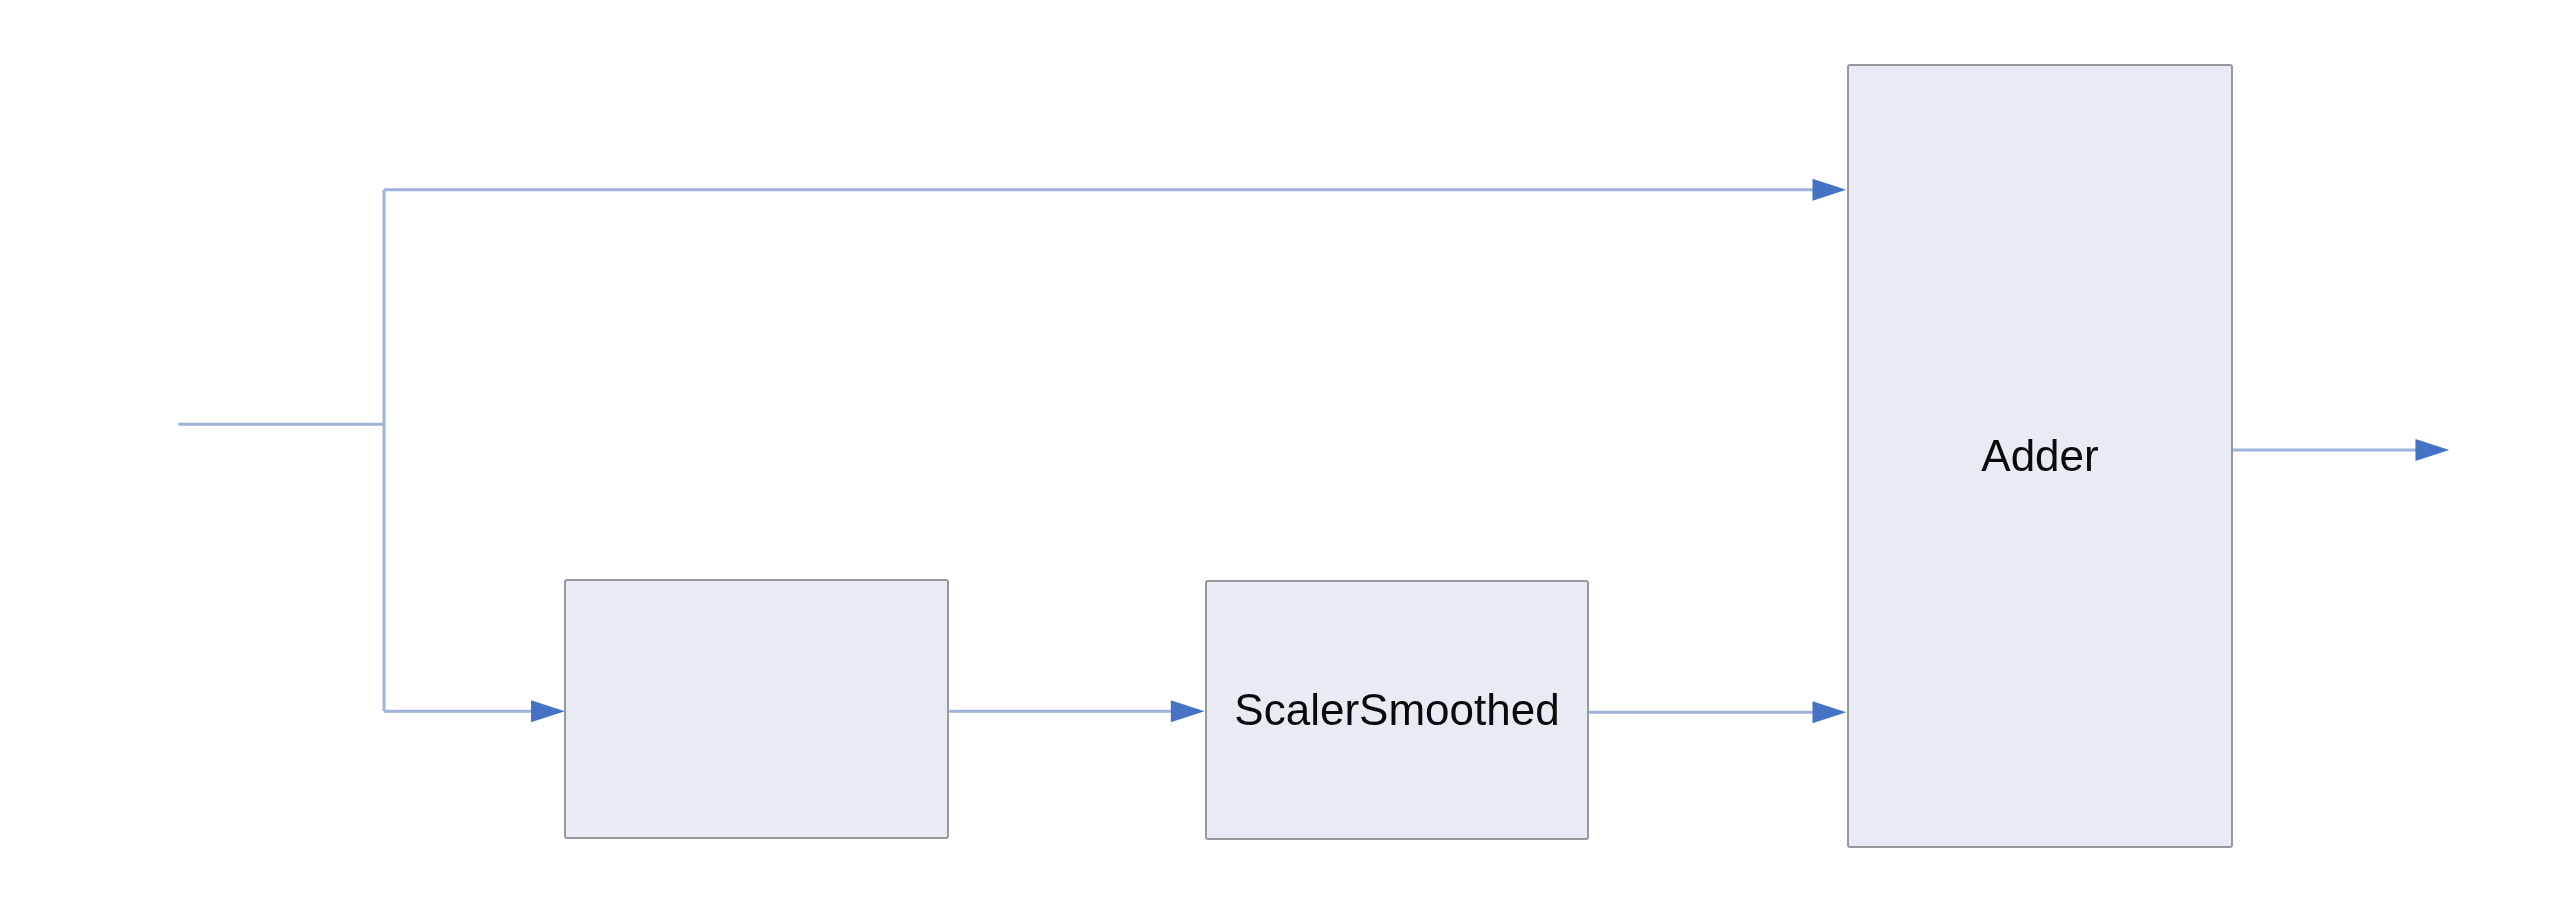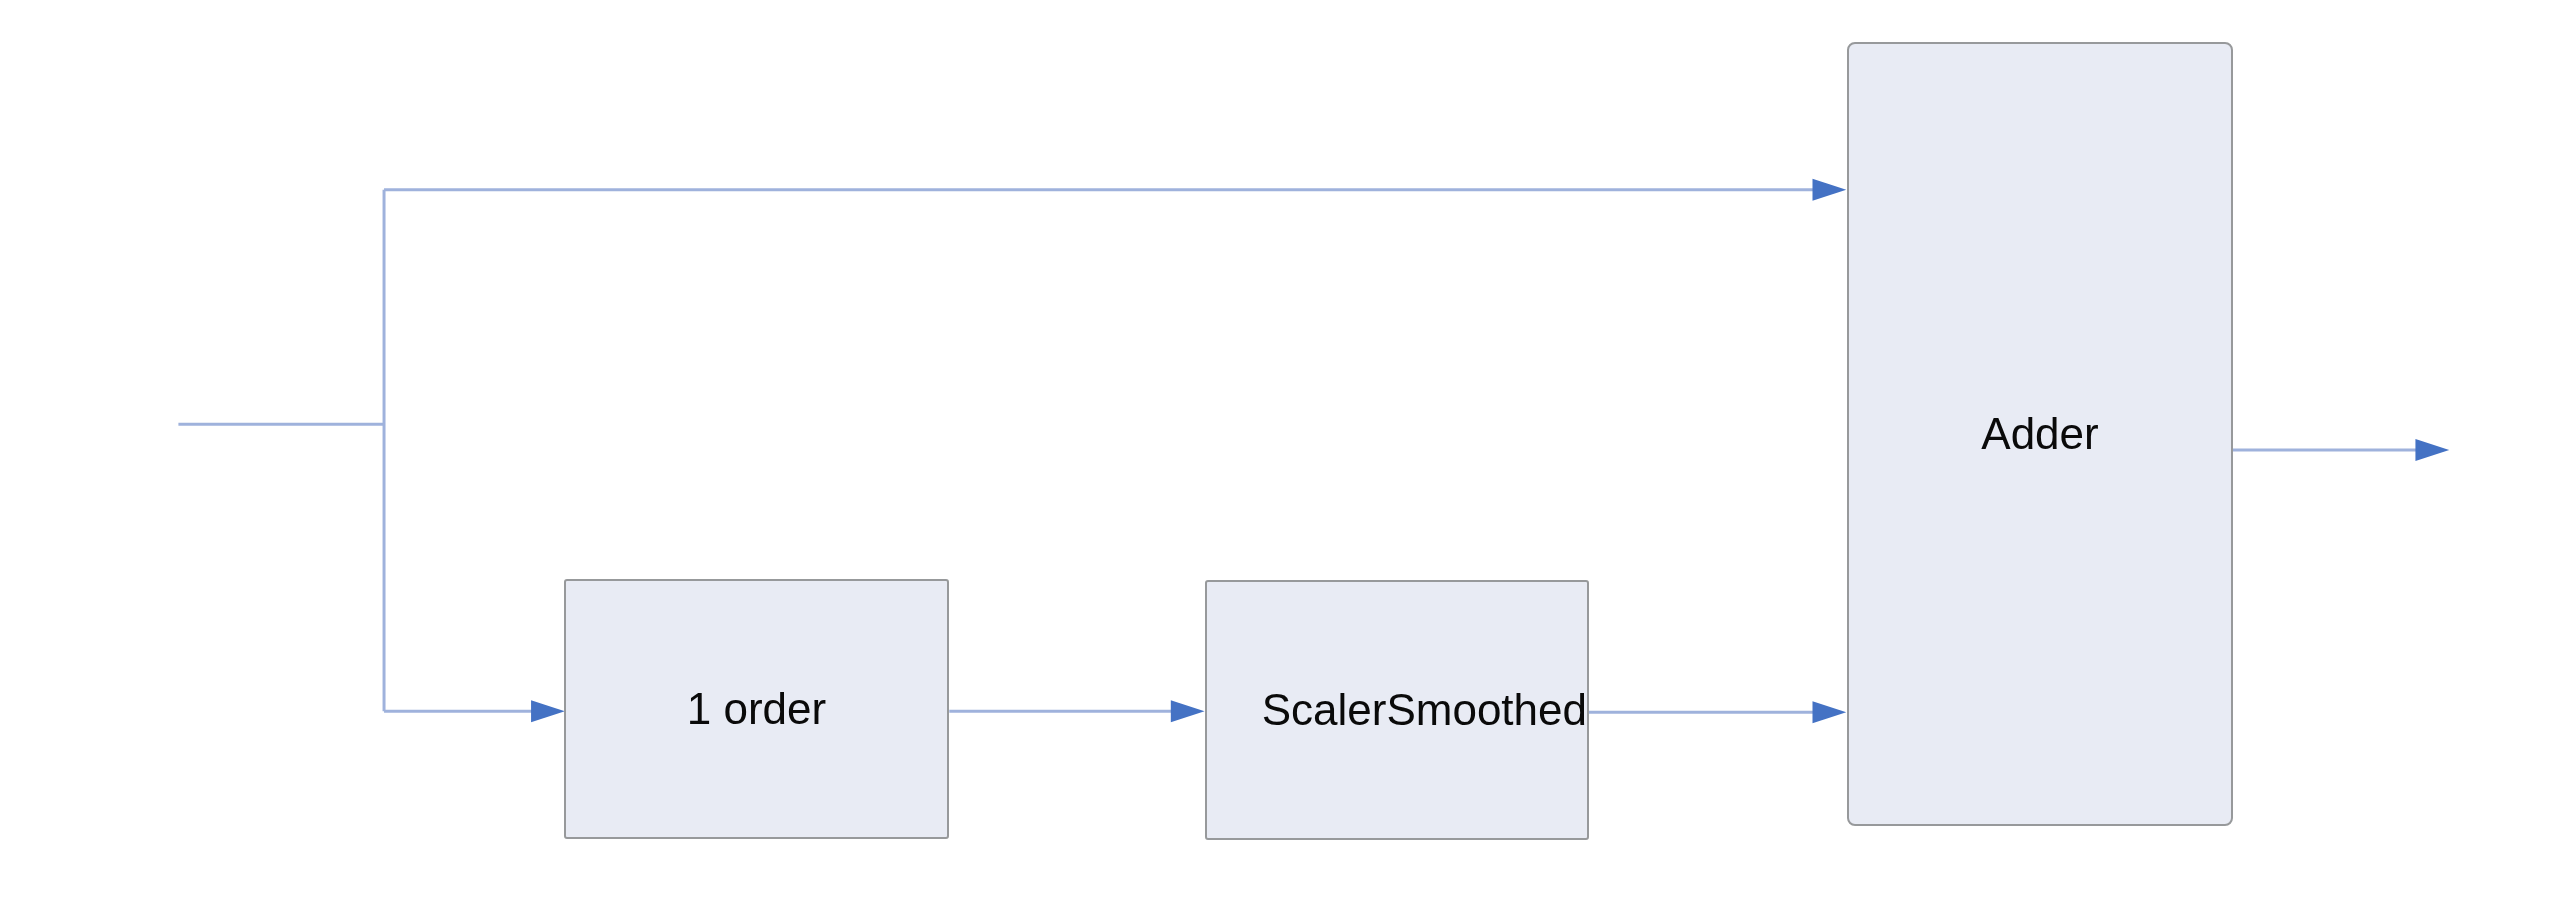--- a/index.html
+++ b/index.html
@@ -47,22 +47,22 @@
   }
   .label{
     color:var(--label-text);
     font-size:44px;
     line-height:1.2;
     text-align:center;
     white-space:nowrap;
   }
   .label .line{display:block;}
   .block-lowpass{left:564px;top:579px;width:385px;height:260px;}
-  .block-scaler{left:1205px;top:580px;width:384px;height:260px;justify-content:flex-end;}
-  .block-adder{left:1847px;top:42px;width:386px;height:784px;border-radius:8px;}
+  .block-scaler{left:1205px;top:580px;width:384px;height:260px;}
+  .block-adder{left:1847px;top:64px;width:386px;height:784px;}
 </style>
 </head>
 <body>
 
 <div class="canvas">
 
   <svg class="wires" viewBox="0 0 2592 904" xmlns="http://www.w3.org/2000/svg">
 
     <path class="wire" d="M179,427 H386"></path>
 
@@ -79,21 +79,20 @@
 
     <path class="wire" d="M1598,717 H1825"></path>
     <polygon class="head" points="1858,717 1824,706 1824,728"></polygon>
 
     <path class="wire" d="M2246,453 H2432"></path>
     <polygon class="head" points="2465,453 2431,442 2431,464"></polygon>
   </svg>
 
   <div class="block block-lowpass">
     <div class="label">
-      <span class="line">1 order</span>
     </div>
   </div>
 
   <div class="block block-scaler">
     <div class="label">
       <span class="line">ScalerSmoothed</span>
     </div>
   </div>
 
   <div class="block block-adder">

